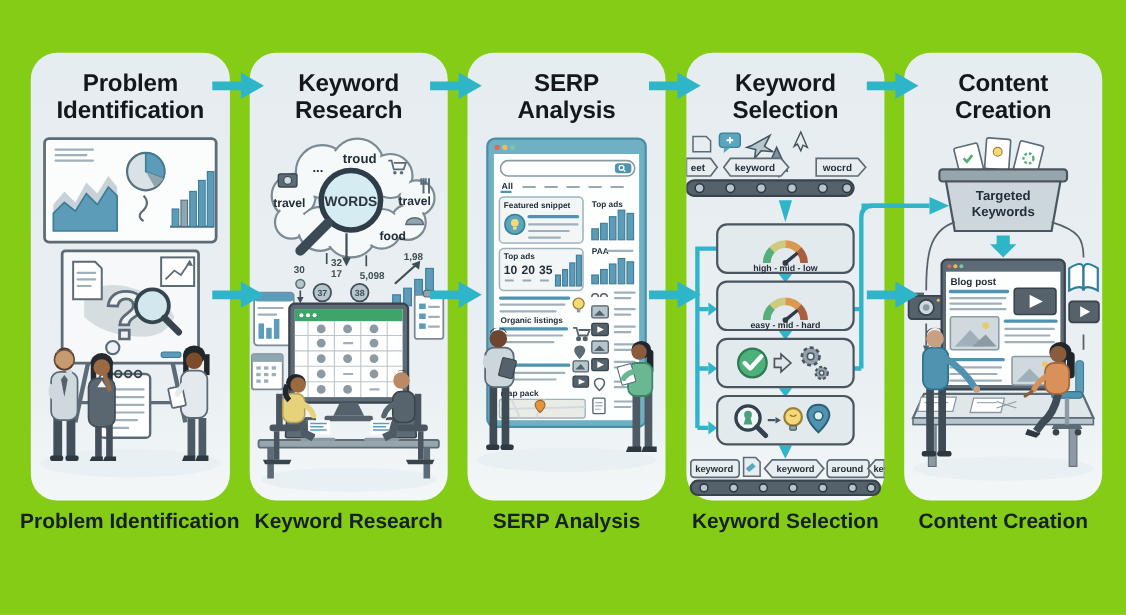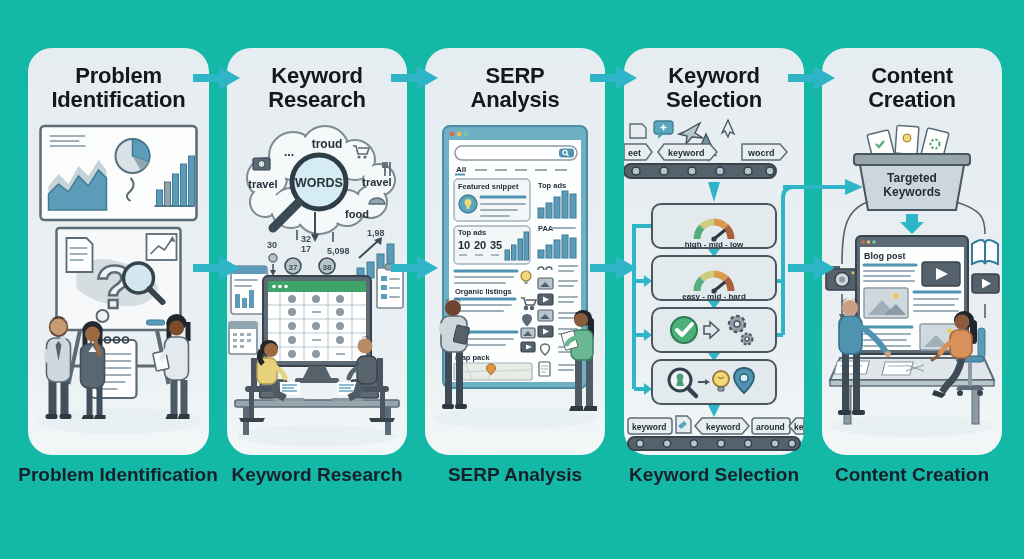--- a/index.html
+++ b/index.html
@@ -1,16 +1,16 @@
 <!DOCTYPE html>
 <html><head>
 <meta charset="utf-8">
 <style>
   html,body{margin:0;padding:0;background:#ffffff;}
-  .canvas{position:relative;width:1024px;height:559px;background:#14b8a6;overflow:hidden;
+  .canvas{position:relative;width:1024px;height:559px;background:#84cc16;overflow:hidden;
           font-family:"Liberation Sans",sans-serif;}
   .panel{position:absolute;top:48px;height:407px;width:180px;border-radius:24px;
          background:linear-gradient(180deg,#e6edf0 0%,#e9eff2 72%,#f3f7f8 100%);}
   .p1{left:28px;width:181px;} .p2{left:227px;} .p3{left:425px;} .p4{left:624px;} .p5{left:822px;}
   .panel-title{margin:16px auto 0;max-width:138px;text-align:center;font-size:22px;font-weight:700;
                line-height:1.1;color:#14181c;letter-spacing:-0.2px;}
   .illus{position:absolute;left:0;top:70px;width:100%;height:335px;}
   .caption{position:absolute;top:464px;width:210px;text-align:center;font-size:19px;font-weight:700;color:#16202a;}
   .c1{left:13px;} .c2{left:212px;} .c3{left:410px;} .c4{left:609px;} .c5{left:807px;}
   .flow-arrow{position:absolute;width:50px;height:30px;}

